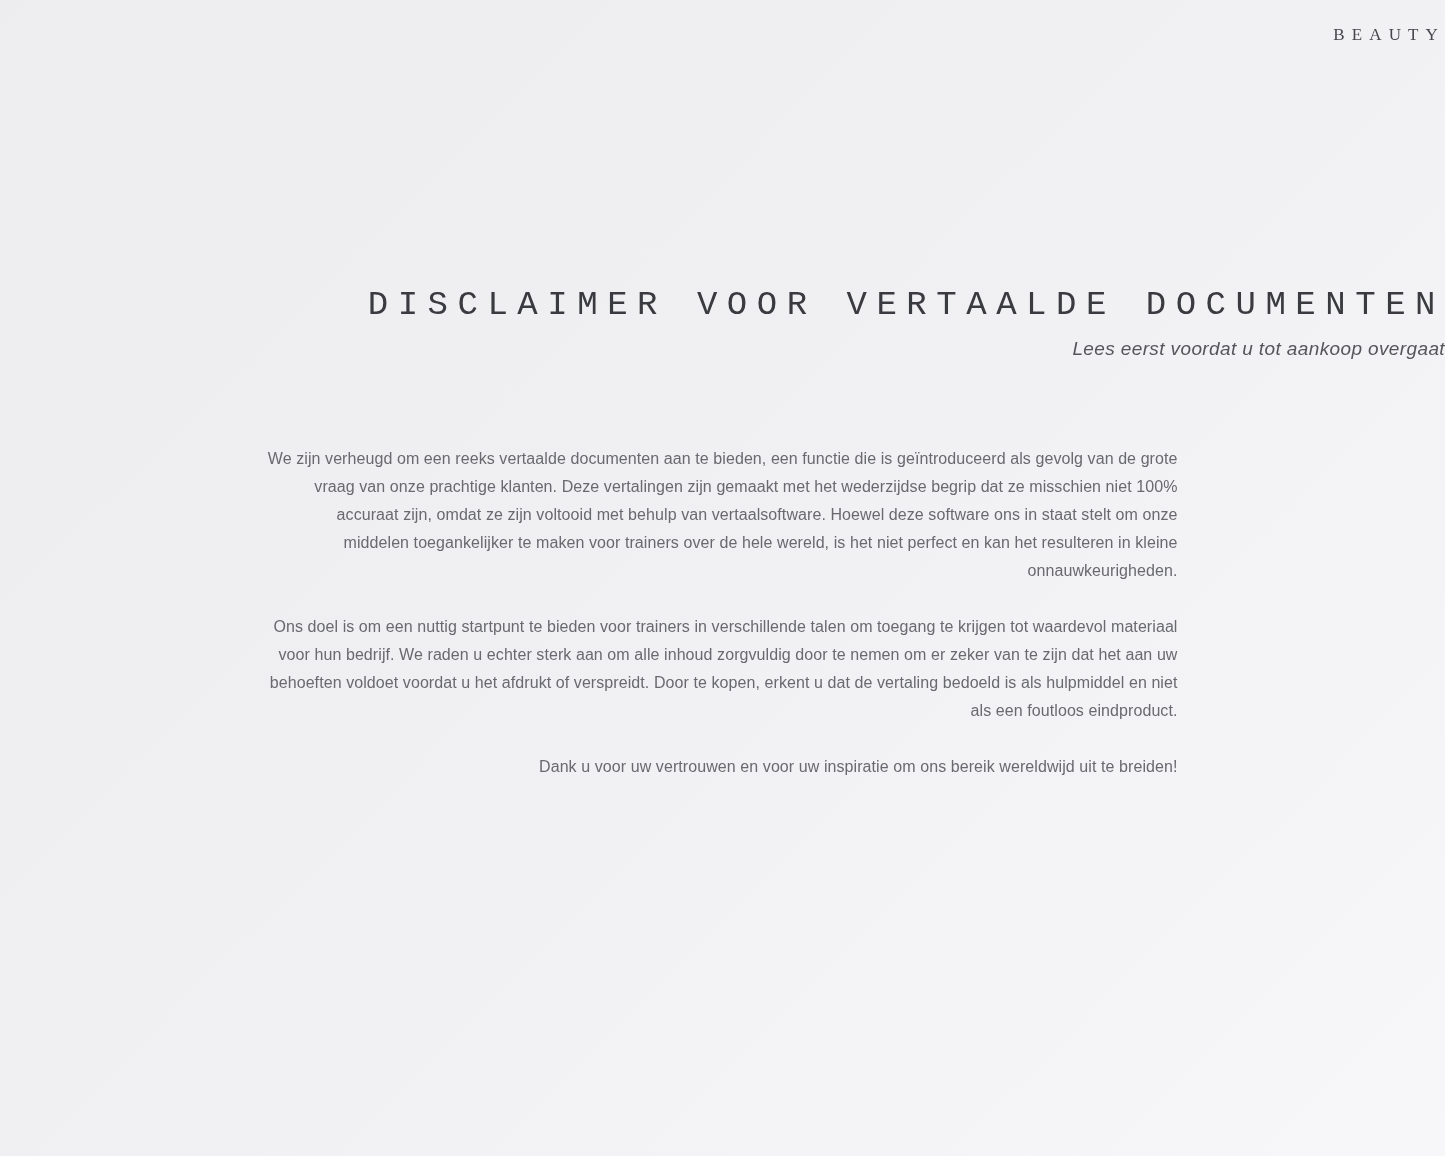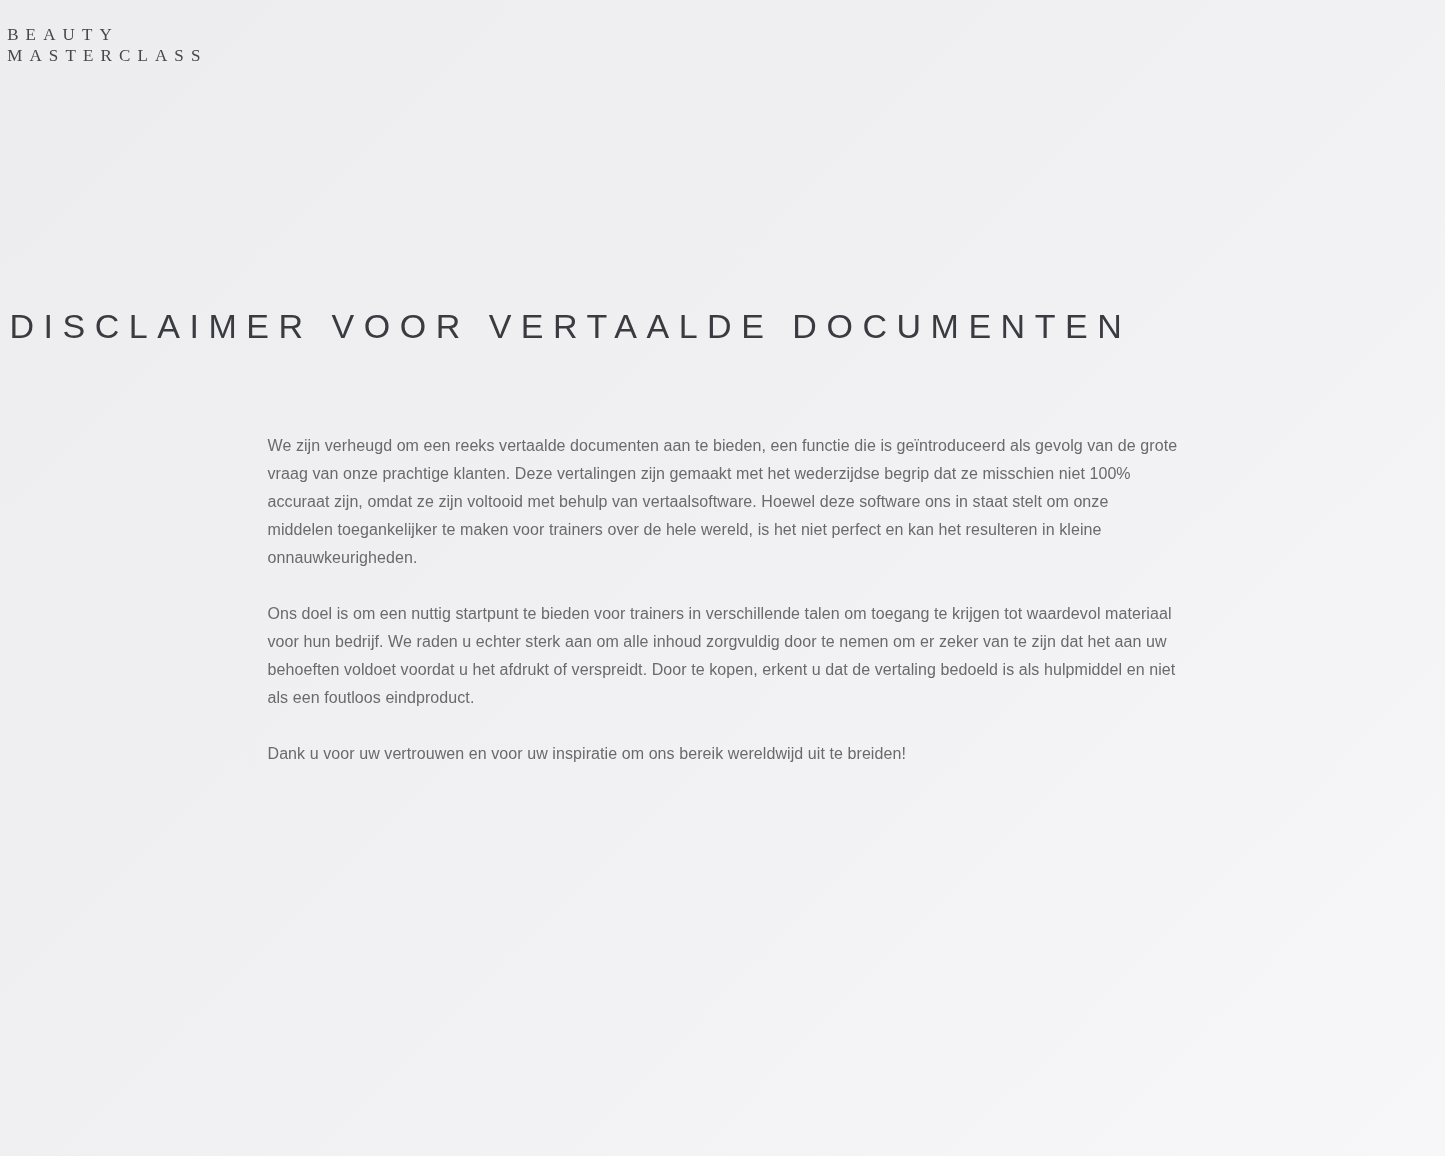--- a/index.html
+++ b/index.html
@@ -12,36 +12,36 @@
 
   body {
     background: linear-gradient(135deg, #edecee 0%, #f0eff1 45%, #f7f6f8 100%);
     font-family: "Liberation Sans", sans-serif;
   }
 
   .page {
     position: relative;
     width: 1445px;
     height: 1008px;
-    text-align: left;
+    text-align: right;
   }
 
   .brand {
     padding-top: 24px;
     font-family: "Liberation Serif", "DejaVu Serif", serif;
     font-size: 17px;
     line-height: 21px;
     letter-spacing: 0.42em;
     color: #46474c;
   }
   .brand .brand-line { display: block; text-indent: 0.42em; }
 
   .title {
     margin-top: 238px;
-    font-family: Liberation Sans, sans-serif;
+    font-family: Liberation Mono, monospace;
     font-weight: 400;
     font-size: 34px;
     line-height: 44px;
     letter-spacing: 0.28em;
     text-indent: 0.28em;
     color: #3a3b40;
   }
 
   .subtitle {
     margin-top: 9px;
@@ -64,25 +64,25 @@
   .content p { margin-bottom: 28px; }
   .content p:last-child { margin-bottom: 0; margin-top: 22px; }
 </style>
 </head>
 <body>
 
 <div class="page">
 
   <div class="brand">
     <span class="brand-line">BEAUTY</span>
-    <span class="brand-line">MASTERCLASS</span>
   </div>
 
   <h1 class="title">DISCLAIMER VOOR VERTAALDE DOCUMENTEN</h1>
 
+  <div class="subtitle">Lees eerst voordat u tot aankoop overgaat</div>
 
   <div class="content">
     <p>We zijn verheugd om een reeks vertaalde documenten aan te bieden, een functie die is geïntroduceerd als gevolg van de grote vraag van onze prachtige klanten. Deze vertalingen zijn gemaakt met het wederzijdse begrip dat ze misschien niet 100% accuraat zijn, omdat ze zijn voltooid met behulp van vertaalsoftware. Hoewel deze software ons in staat stelt om onze middelen toegankelijker te maken voor trainers over de hele wereld, is het niet perfect en kan het resulteren in kleine onnauwkeurigheden.</p>
     <p>Ons doel is om een nuttig startpunt te bieden voor trainers in verschillende talen om toegang te krijgen tot waardevol materiaal voor hun bedrijf. We raden u echter sterk aan om alle inhoud zorgvuldig door te nemen om er zeker van te zijn dat het aan uw behoeften voldoet voordat u het afdrukt of verspreidt. Door te kopen, erkent u dat de vertaling bedoeld is als hulpmiddel en niet als een foutloos eindproduct.</p>
     <p>Dank u voor uw vertrouwen en voor uw inspiratie om ons bereik wereldwijd uit te breiden!</p>
   </div>
 
 </div>
 
 </body></html>

